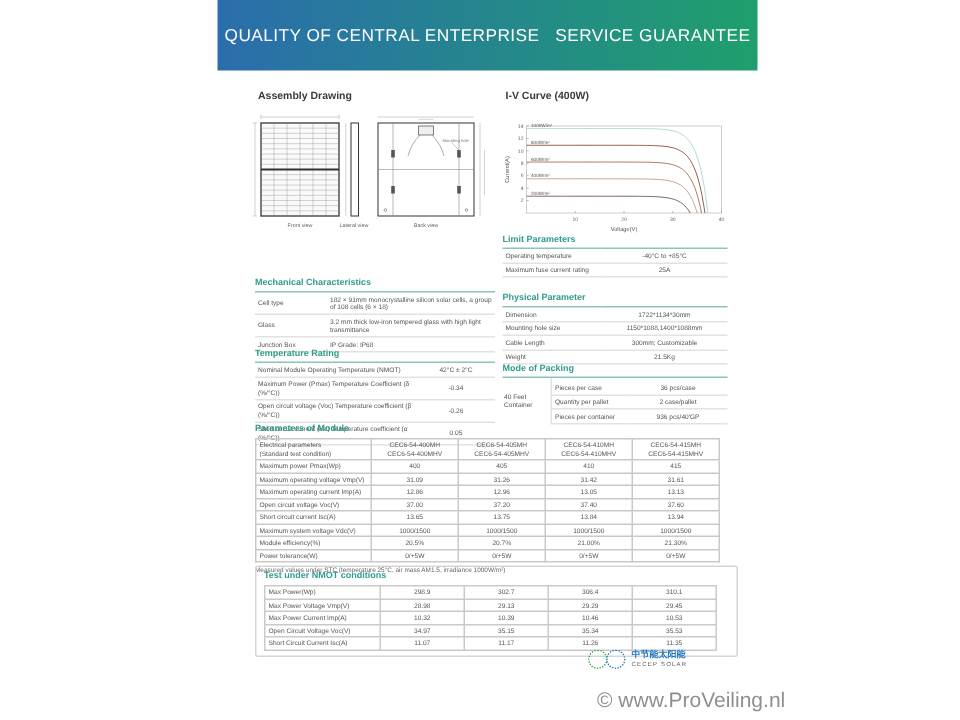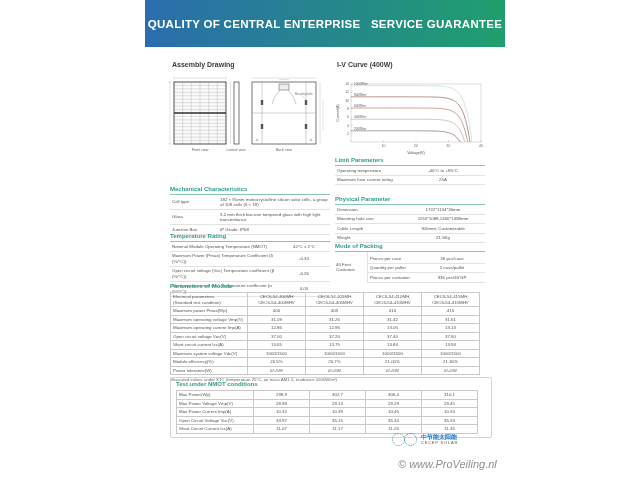--- a/index.html
+++ b/index.html
@@ -1,21 +1,21 @@
 <!DOCTYPE html>
 <html><head>
 <meta charset="utf-8">
 <style>
   html,body{margin:0;padding:0;background:#fff;}
   .page{position:relative;width:640px;height:480px;background:#fff;overflow:hidden;
         font-family:"Liberation Sans",sans-serif;color:#444;}
   .banner{position:absolute;left:145px;top:0;width:360px;height:47px;
           background:linear-gradient(90deg,var(--banner-blue,#2b6dad),var(--banner-green,#1f9f6d));
           display:flex;align-items:center;justify-content:center;}
-  .banner span{color:#fff;font-weight:bold;font-size:11.5px;letter-spacing:.3px;white-space:pre;}
+  .banner span{color:#fff;font-weight:normal;font-size:11.5px;letter-spacing:.3px;white-space:pre;}
   .blocktitle{margin:0;font-size:7px;font-weight:bold;color:#3a3a3a;}
   .sectitle{margin:0;font-size:6px;font-weight:bold;color:var(--accent,#2f9c8c);}
   .abs{position:absolute;}
   table{border-collapse:collapse;}
   .kv{width:100%;border-top:1px solid #8cc3b8;margin-top:2px;}
   .kv td{font-size:4.4px;line-height:1.25;padding:1.5px 2px;border-bottom:.5px solid #e2e2e2;
          vertical-align:middle;color:#555;}
   .mech td:first-child{width:44px;}
   .temp td:first-child{width:108px;}
   .temp td:last-child{text-align:center;width:50px;}
@@ -32,21 +32,21 @@
   .pre{white-space:pre-line;}
   .footnote{font-size:4.3px;color:#666;margin-top:2px;}
   .nmotbox{border:1px solid #d5d5d5;border-radius:2px;padding:3px 5px;}
   .logo{display:flex;align-items:center;gap:4px;}
   .ring{width:11px;height:11px;border-radius:50%;display:inline-block;}
   .ring.green{border:1.6px dotted #3aa558;margin-right:-5px;}
   .ring.blue{border:1.6px dotted #2d7fc1;}
   .logotext{display:flex;flex-direction:column;line-height:1.1;}
   .logo-cn{font-size:6px;font-weight:bold;color:#1c74c0;}
   .logo-en{font-size:4px;color:#555;letter-spacing:.8px;}
-  .watermark{font-size:11px;color:#8f8f8f;font-style:italic;}
+  .watermark{font-size:14px;color:#8f8f8f;}
   svg text{font-family:"Liberation Sans",sans-serif;}
 </style>
 </head>
 <body>
 
 <div class="page" style="--accent: #2f9c8c; --banner-blue: #2b6dad; --banner-green: #1f9f6d;">
 
   <div class="banner">
     <span>QUALITY OF CENTRAL ENTERPRISE   SERVICE GUARANTEE</span>
   </div>

